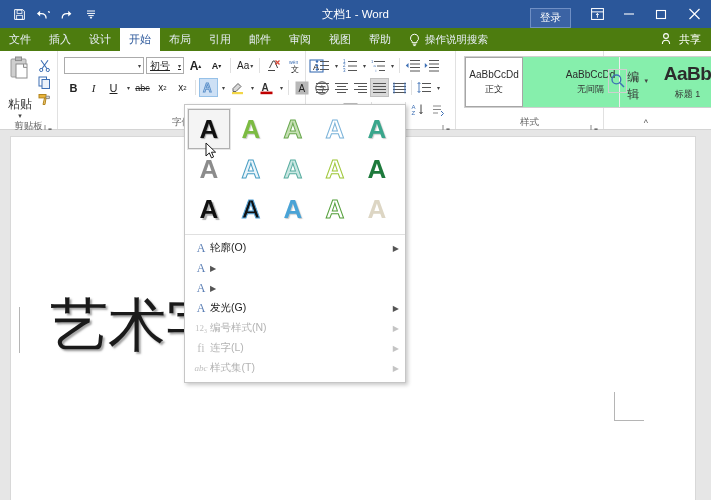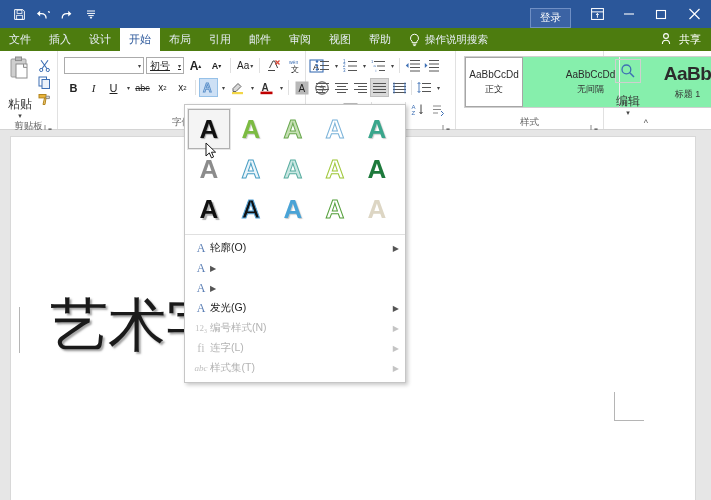--- a/index.html
+++ b/index.html
@@ -144,21 +144,21 @@
     border-left: 1px solid #d0d0d0;
   }
   .ss-b {
     flex: 1; display: flex; align-items: center; justify-content: center;
     font-size: 6px; color: #555; border-bottom: 1px solid #e4e4e4;
   }
 
   
   .g-edit { width: 48px; border-right: none; }
   .edit-btn {
-    display: flex; flex-direction: column; align-items: center;
+    display: flex; flex-direction: row; align-items: center;
     width: 100%; padding-top: 6px;
   }
   .edit-box {
     width: 26px; height: 24px; border: 1px solid #cfcfcf;
     display: flex; align-items: center; justify-content: center;
   }
   .collapse-ribbon {
     position: absolute; right: 4px; bottom: 1px; font-size: 9px; color: #555;
   }
 
@@ -245,20 +245,21 @@
             <path d="M2.5 11.5c0-3.3 2-5.5 5.5-5.5h3.8" fill="none" stroke="#fff" stroke-width="1.4"></path>
             <path d="M9.4 2.8 13 6l-3.6 3.2z" fill="#fff"></path>
           </svg>
       </div>
       <div class="qat-btn">
         <svg width="10" height="11" viewBox="0 0 10 11">
             <path d="M1 2h8M1 4.4h8M2.3 6.6h5.4M4.2 8.3 5 9.4 5.8 8.3z" stroke="#fff" stroke-width="1" fill="#fff"></path>
           </svg>
       </div>
     </div>
+    <div class="title-text">文档1  -  Word</div>
     <div class="tb-right">
       <div class="signin">登录</div>
       <div class="tb-icon">
         <svg width="13" height="12" viewBox="0 0 14 13">
             <rect x="0.6" y="0.6" width="12.8" height="11.8" fill="none" stroke="#fff" stroke-width="1.1"></rect>
             <path d="M0.6 4.2h12.8" stroke="#fff" stroke-width="1.1"></path>
             <path d="M6.9 5.6v5M5.4 7.6 6.9 6l1.5 1.6" stroke="#fff" stroke-width="1" fill="none"></path>
           </svg>
       </div>
       <div class="tb-icon">

